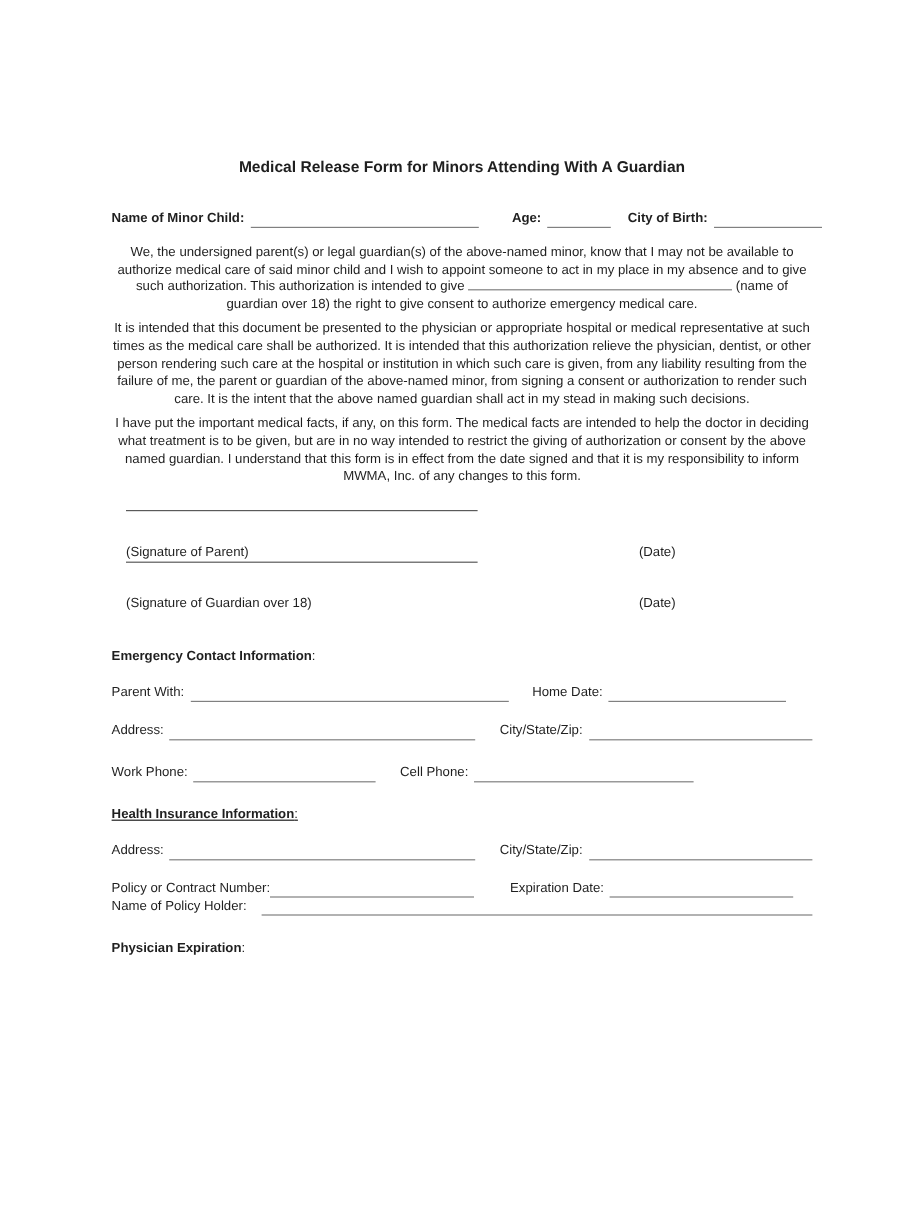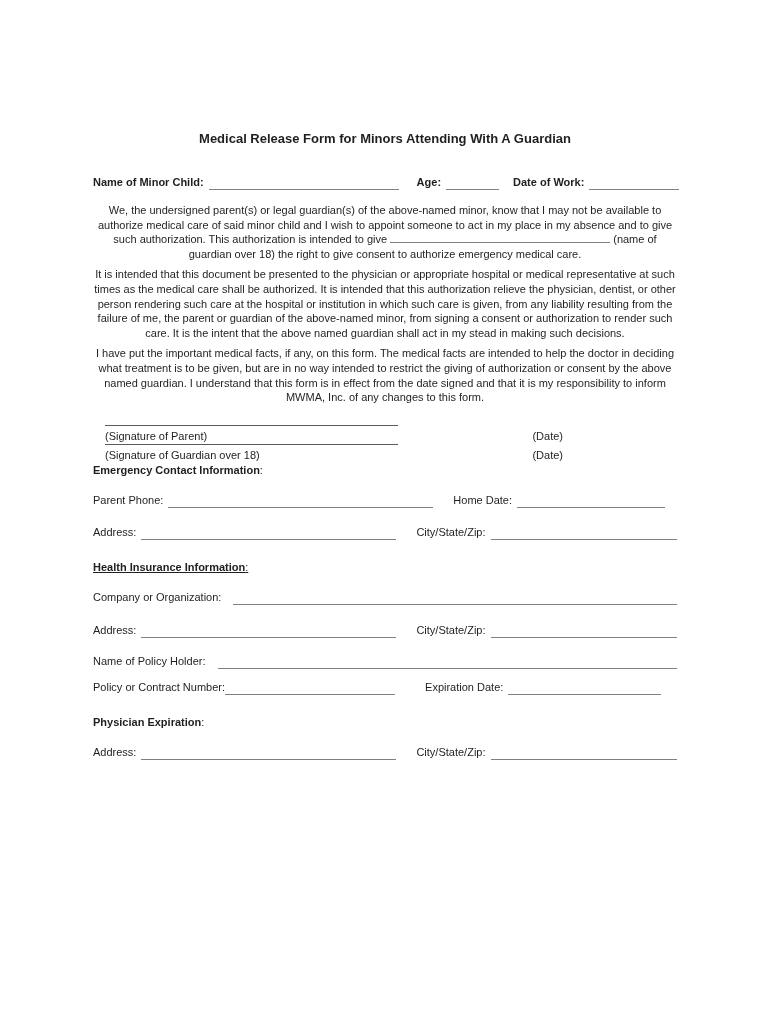--- a/index.html
+++ b/index.html
@@ -31,21 +31,21 @@
   .blank {
     display: inline-block;
     border-bottom: 1px solid #808080;
     height: 14px;
     margin-left: 5px;
     flex: 0 0 auto;
   }
   .blank.fill { flex: 1 1 auto; }
   .g12 { margin-left: 12px; }
   .g14 { margin-left: 14px; }
-  .g18 { margin-left: 18px; }
+  .g18 { margin-left: 28px; }
   .g20 { margin-left: 20px; }
   .g30 { margin-left: 30px; }
   .ng  { margin-left: 0; }
   .w53  { width: 53px; }
   .w90  { width: 90px; }
   .w133 { width: 133px; }
   .w148 { width: 148px; }
   .w152 { width: 152px; }
   .w153 { width: 153px; }
   .w170 { width: 170px; }
@@ -61,49 +61,49 @@
   }
   .row-minor { margin-bottom: 13px; font-weight: bold; }
   .inline-blank {
     display: inline-block;
     width: 220px;
     border-bottom: 1px solid #808080;
   }
   .sig-block { margin-top: 20px; margin-left: 12px; }
   .sig-row { display: flex; gap: 9px; }
   .sig-row.second { }
-  .sig-col { display: flex; flex-direction: column; }
+  .sig-col { display: flex; flex-direction: column; gap: 24px; }
   .sig-col.sig { width: 293px; }
   .sig-col.date { width: 156px; align-items: flex-end; }
   .sig-rule { border-top: 1px solid #5a5a5a; height: 0; }
   .sig-label { padding-top: 3px; line-height: 15px; }
   .sig-label.indent { padding-left: 13px; }
   .section-heading { line-height: 15px; margin-bottom: 15px; }
   .section-heading .hd { font-weight: bold; }
-  .mt29 { }
+  .mt29 { margin-top: 29px; }
   .mt24 { margin-top: 20px; text-decoration: underline; }
   .mt20 { margin-top: 20px; }
   .mb11 { margin-bottom: 11px; }
   .mb16 { margin-bottom: 16px; }
   .mb17 { margin-bottom: 17px; }
   .mb18 { margin-bottom: 18px; }
 </style>
 </head>
 <body>
 
 <div class="page">
 
   <h1 class="title">Medical Release Form for Minors Attending With A Guardian</h1>
 
   <div class="row row-minor">
     <span class="lbl">Name of Minor Child:</span>
     <span class="blank w190"></span>
     <span class="lbl g18">Age:</span>
     <span class="blank w53"></span>
-    <span class="lbl g14">Date of Work:</span>
+    <span class="lbl g14">City of Birth:</span>
     <span class="blank w90"></span>
   </div>
 
   <p class="para">
     <span>We, the undersigned parent(s) or legal guardian(s) of the above-named minor, know that I may not be available to authorize medical care of said minor child and I wish to appoint someone to act in my place in my absence and to give such authorization. This authorization is intended to give</span>
     <span class="inline-blank"></span>
     <span>(name of guardian over 18) the right to give consent to authorize emergency medical care.</span>
   </p>
 
   <p class="para">It is intended that this document be presented to the physician or appropriate hospital or medical representative at such times as the medical care shall be authorized. It is intended that this authorization relieve the physician, dentist, or other person rendering such care at the hospital or institution in which such care is given, from any liability resulting from the failure of me, the parent or guardian of the above-named minor, from signing a consent or authorization to render such care. It is the intent that the above named guardian shall act in my stead in making such decisions.</p>
@@ -131,60 +131,62 @@
         <div class="sig-label indent">(Date)</div>
       </div>
     </div>
   </div>
 
   <div class="section-heading mt29">
     <span class="hd">Emergency Contact Information</span><span>:</span>
   </div>
 
   <div class="row mb17">
-    <span class="lbl">Parent Phone:</span>
+    <span class="lbl">Parent With:</span>
     <span class="blank w265"></span>
     <span class="lbl g20">Home Date:</span>
     <span class="blank w148"></span>
   </div>
 
   <div class="row mb11">
     <span class="lbl">Address:</span>
     <span class="blank w255"></span>
     <span class="lbl g20">City/State/Zip:</span>
     <span class="blank fill"></span>
   </div>
 
+  <div class="row mt20">
+    <span class="lbl">Work Phone:</span>
+    <span class="blank w152"></span>
+    <span class="lbl g20">Cell Phone:</span>
+    <span class="blank w183"></span>
+  </div>
 
   <div class="section-heading mt24">
     <span class="hd">Health Insurance Information</span><span>:</span>
   </div>
 
-  <div class="row mb18">
-    <span class="lbl">Company or Organization:</span>
-    <span class="blank fill g12"></span>
-  </div>
 
   <div class="row mb16">
     <span class="lbl">Address:</span>
     <span class="blank w255"></span>
     <span class="lbl g20">City/State/Zip:</span>
     <span class="blank fill"></span>
   </div>
 
-  <div class="row mb11">
-    <span class="lbl">Name of Policy Holder:</span>
-    <span class="blank fill g12"></span>
-  </div>
-
   <div class="row">
     <span class="lbl">Policy or Contract Number:</span>
     <span class="blank w170 ng"></span>
     <span class="lbl g30">Expiration Date:</span>
     <span class="blank w153"></span>
+  </div>
+
+  <div class="row mb11">
+    <span class="lbl">Name of Policy Holder:</span>
+    <span class="blank fill g12"></span>
   </div>
 
   <div class="section-heading mt20">
     <span class="hd">Physician Expiration</span><span>:</span>
   </div>
 
 
   <div class="row">
     <span class="lbl">Address:</span>
     <span class="blank w255"></span>

